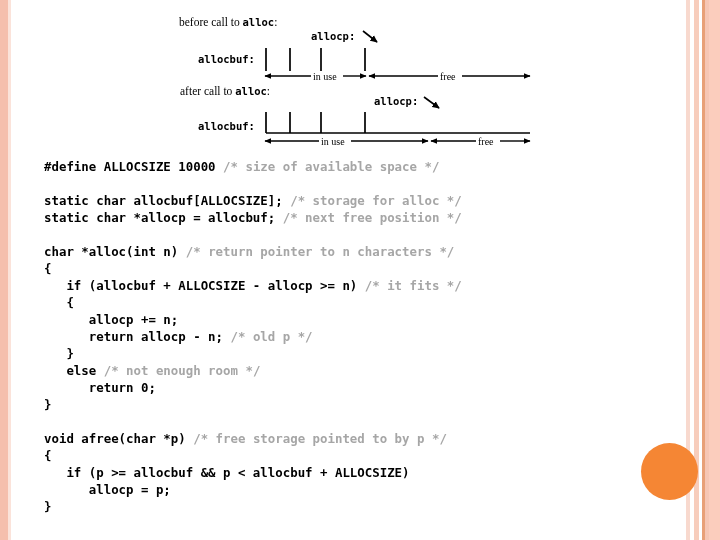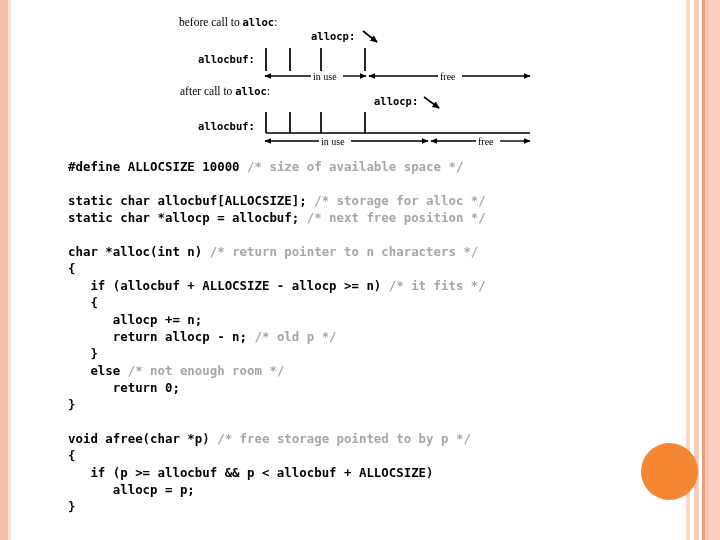--- a/index.html
+++ b/index.html
@@ -65,21 +65,20 @@
     position: absolute;
     left: 44px;
     top: 158px;
     width: 600px;
     font-family: "DejaVu Sans Mono", monospace;
     font-size: 12.4px;
     font-weight: bold;
     line-height: 17px;
     color: #000000;
     white-space: pre;
-    margin-left: 24px;
   }
   .code-line {
     white-space: pre;
     min-height: 17px;
   }
   .code-line.blank {
     height: 17px;
   }
   .cmt {
     color: #a6a6a6;

